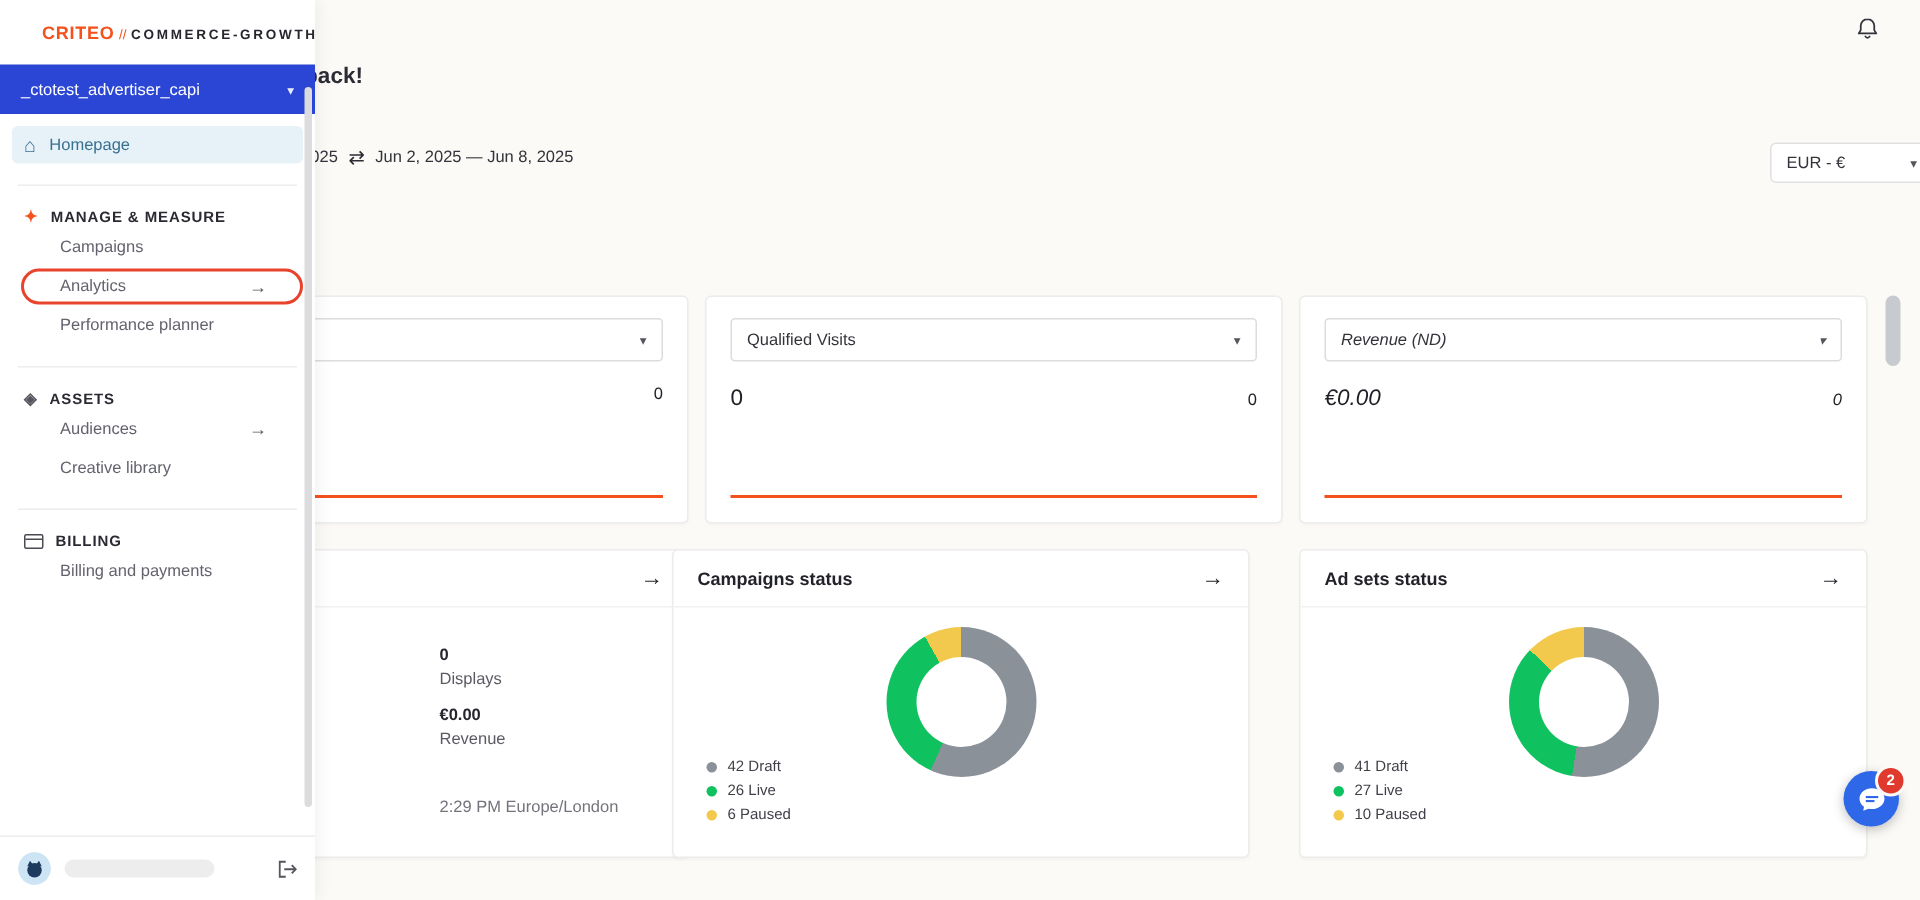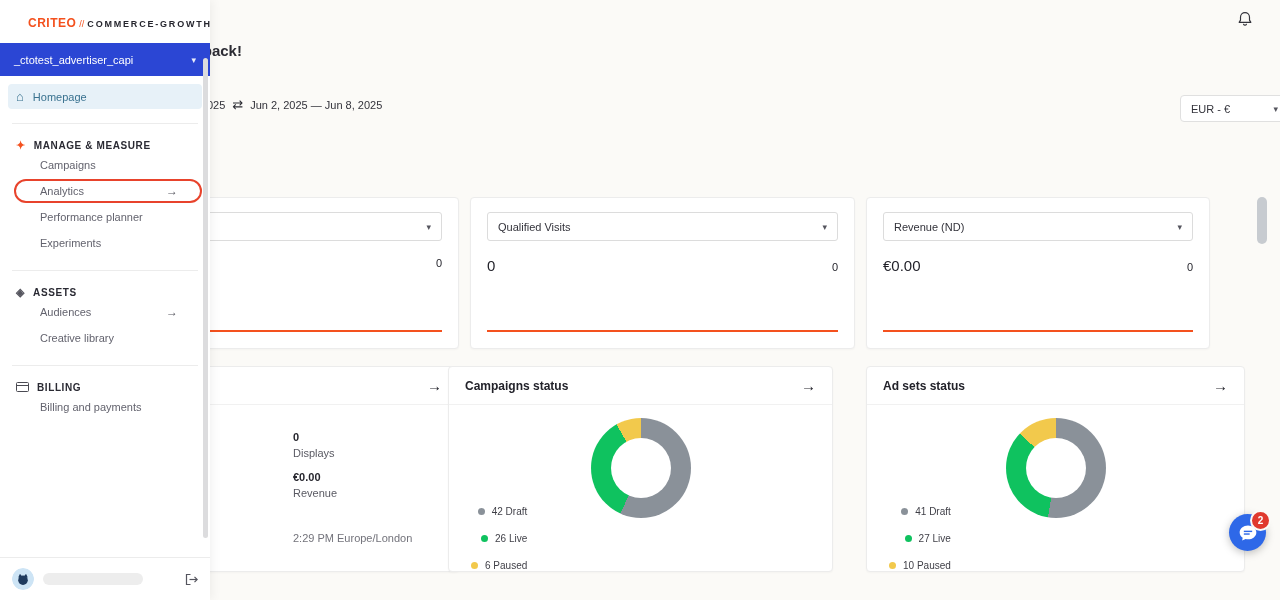--- a/index.html
+++ b/index.html
@@ -15,21 +15,21 @@
   .dates{position:absolute;left:84px;top:97px;display:flex;align-items:center;gap:7px;font-size:11px;color:#33333b;white-space:nowrap;cursor:pointer;}
   .swap-ico{font-size:13px;color:#2c2c34;}
   .currency{position:absolute;left:1136px;top:95px;width:109px;height:27px;background:#fff;border:1px solid #e0e0e0;border-radius:4px;
     display:flex;align-items:center;justify-content:space-between;padding:0 10px;box-sizing:border-box;font-size:11px;color:#33333b;cursor:pointer;margin-left:44px;}
   .caret{font-size:9px;color:#55555e;}
 
   .kpi-card{position:absolute;top:197px;height:152px;background:#fff;border:1px solid #ececec;border-radius:4px;
     box-sizing:border-box;padding:14px 16px;box-shadow:0 1px 2px rgba(0,0,0,.03);}
   .kpi-1{left:96px;width:363px;}
   .kpi-2{left:470px;width:385px;}
-  .kpi-3{left:866px;width:344px;}
+  .kpi-3{left:866px;width:379px;font-style:italic;}
   .kpi-select{height:27px;border:1px solid #dcdcdc;border-radius:3px;background:#fff;display:flex;align-items:center;
     justify-content:space-between;padding:0 10px;font-size:11px;color:#33333b;cursor:pointer;}
   .kpi-values{display:flex;justify-content:space-between;align-items:baseline;margin-top:16px;}
   .kpi-values .big{font-size:15px;color:#1f1f27;}
   .kpi-values .small{font-size:11px;color:#1f1f27;}
   .sparkline{position:absolute;left:16px;right:16px;bottom:16px;height:2px;background:#f4511e;}
 
   .panel{position:absolute;top:366px;height:206px;background:#fff;border:1px solid #ececec;border-radius:4px;
     box-sizing:border-box;box-shadow:0 1px 2px rgba(0,0,0,.03);}
   .panel-1{left:96px;width:363px;}
@@ -41,21 +41,21 @@
 
   .stat-block{position:absolute;left:196px;top:64px;}
   .stat-value{font-size:11px;font-weight:700;color:#26262e;margin-bottom:4px;}
   .stat-label{font-size:11px;color:#5a5a63;margin-bottom:12px;}
   .timestamp{position:absolute;left:196px;top:165px;font-size:11px;color:#73737b;white-space:nowrap;}
 
   .donut{position:absolute;width:100px;height:100px;border-radius:50%;top:51px;}
   .panel-2 .donut{left:142px;}
   .panel-3 .donut{left:139px;}
   .donut::after{content:"";position:absolute;inset:20px;background:#fff;border-radius:50%;}
-  .legend{position:absolute;left:22px;top:139px;display:flex;flex-direction:column;gap:16px;align-items:flex-end;}
+  .legend{position:absolute;left:22px;top:139px;display:flex;flex-direction:column;gap:5px;}
   .legend-row{display:flex;align-items:center;gap:7px;font-size:10px;color:#3f3f47;}
   .dot{width:7px;height:7px;border-radius:50%;display:inline-block;}
 
   .scroll-thumb{position:absolute;left:1257px;top:197px;width:10px;height:47px;background:#c7cbd0;border-radius:5px;cursor:pointer;}
 
   .chat-fab{position:absolute;left:1229px;top:514px;width:37px;height:37px;border-radius:50%;background:#2e68e8;
     display:flex;align-items:center;justify-content:center;box-shadow:0 2px 8px rgba(0,0,0,.25);cursor:pointer;}
   .chat-badge{position:absolute;top:-4px;right:-5px;width:17px;height:17px;border-radius:50%;background:#e0392e;color:#fff;
     font-size:10px;font-weight:700;display:flex;align-items:center;justify-content:center;border:2px solid #fbfaf7;box-sizing:content-box;}
 
@@ -248,23 +248,20 @@
       <span>Campaigns</span>
     </div>
     <div class="nav-item">
       <span>Analytics</span>
       <span class="nav-arrow">→</span>
       <span class="annotation"></span>
     </div>
     <div class="nav-item">
       <span>Performance planner</span>
     </div>
-    <div class="nav-item">
-      <span>Experiments</span>
-    </div>
   </div>
 
   <div class="divider"></div>
 
   <div class="section">
     <div class="section-head">
       <span class="sec-ico gray">◈</span>
       <span>ASSETS</span>
     </div>
     <div class="nav-item">

